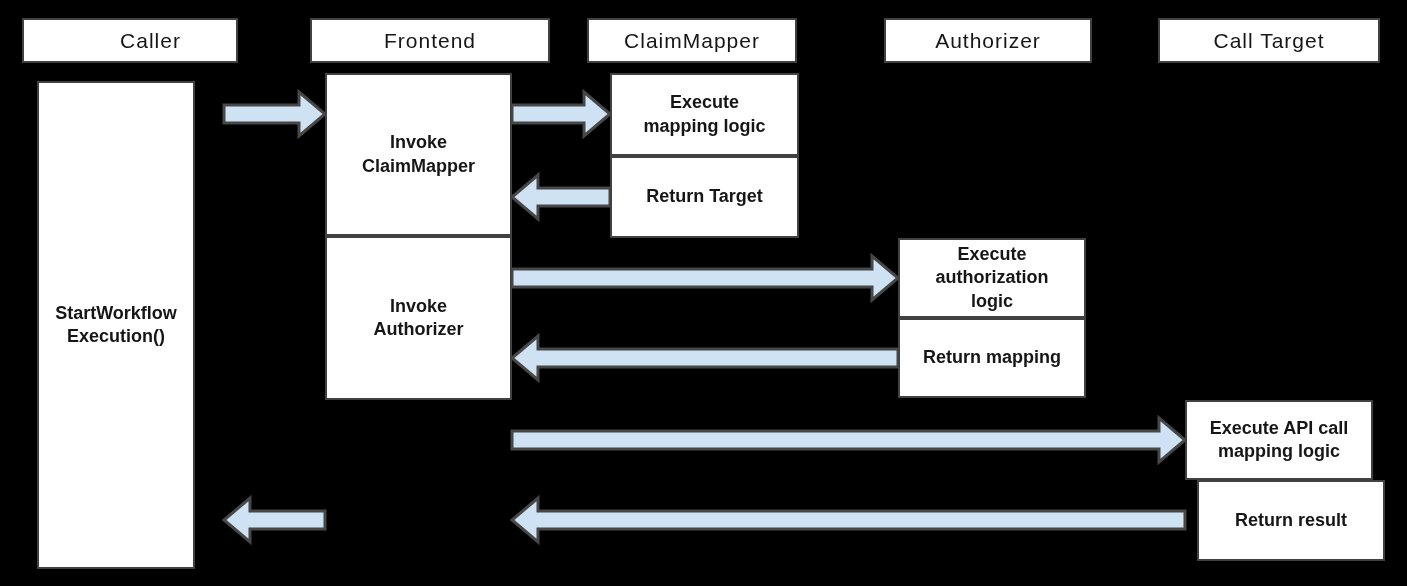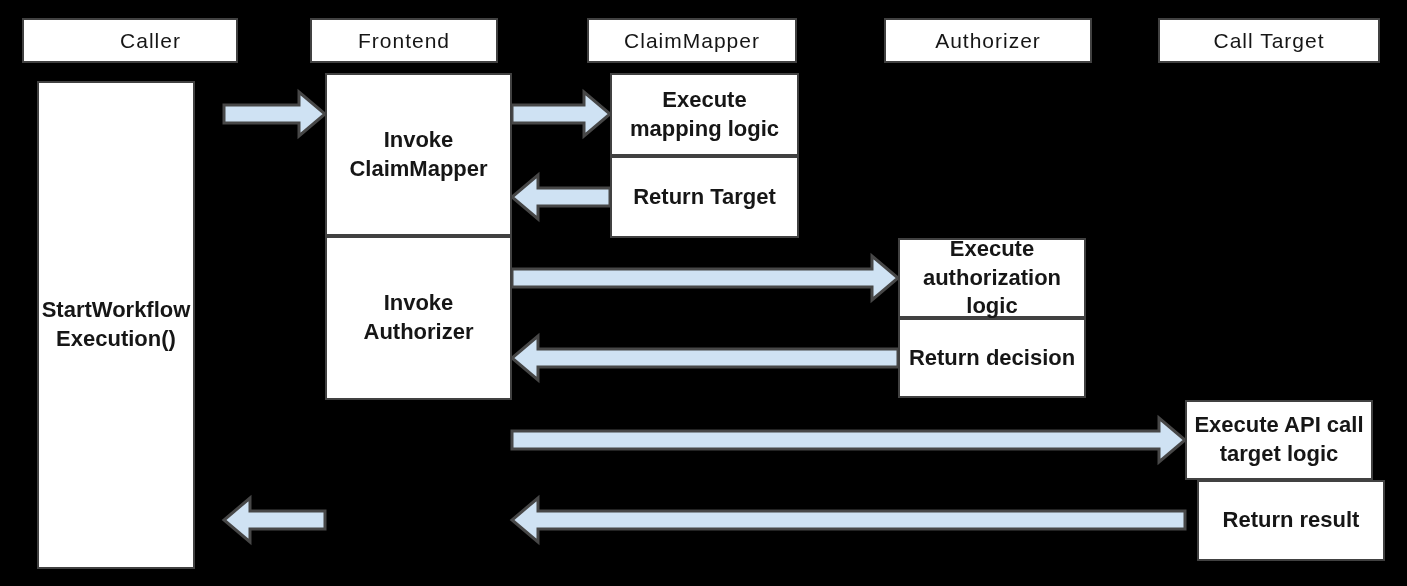--- a/index.html
+++ b/index.html
@@ -15,27 +15,27 @@
     border: 2px solid var(--box-border, #414141);
     display:flex; align-items:center; justify-content:center;
     text-align:center;
   }
   .actor-header {
     top:18px; height:45px;
     font-size:21px; font-weight:400; letter-spacing:1px;
     color: var(--text, #161616);
   }
   .section-label, .lifeline-label {
-    font-size:22px; font-weight:700; line-height:1.3;
+    font-size:18px; font-weight:700; line-height:1.3;
     color: var(--text, #161616);
     white-space: pre-line;
   }
   
   #hdr-caller      { left:22px;   width:216px;padding-left:41px; }
-  #hdr-frontend    { left:310px;  width:188px; }
+  #hdr-frontend    { left:310px;  width:240px; }
   #hdr-claimmapper { left:587px;  width:210px; }
   #hdr-authorizer  { left:884px;  width:208px; }
   #hdr-calltarget  { left:1158px; width:222px; }
   
   #caller-body     { left:37px;  top:73px;  width:158px; height:488px;margin-top:8px; }
   #fe-s1           { left:325px; top:73px;  width:187px; height:163px; }
   #fe-s2           { left:325px; top:236px; width:187px; height:164px; }
   #fe-s3           { left:325px; top:400px; width:187px; height:161px; }
   #cm-s1           { left:610px; top:73px;  width:189px; height:83px;  }
   #cm-s2           { left:610px; top:156px; width:189px; height:82px;  }
@@ -98,24 +98,24 @@
   <div class="box" id="cm-s2">
     <span class="section-label">Return Target</span>
   </div>
 
   <div class="box" id="az-s1">
     <span class="section-label">Execute
 authorization
 logic</span>
   </div>
   <div class="box" id="az-s2">
-    <span class="section-label">Return decision</span>
+    <span class="section-label">Return mapping</span>
   </div>
 
   <div class="box" id="ct-s1">
     <span class="section-label">Execute API call
-target logic</span>
+mapping logic</span>
   </div>
   <div class="box" id="ct-s2">
     <span class="section-label">Return result</span>
   </div>
 
 </div>
 
 </body></html>

